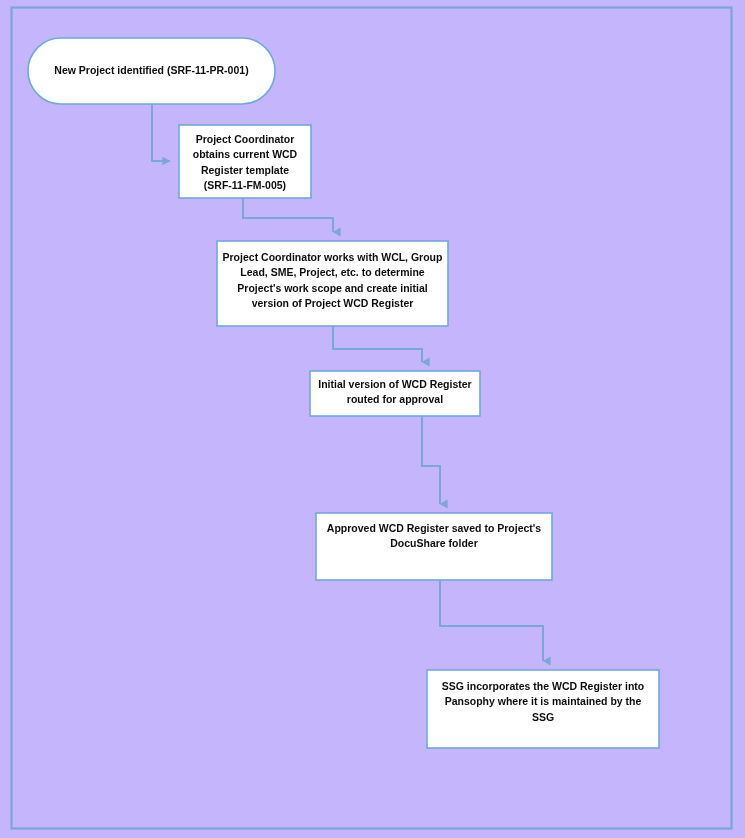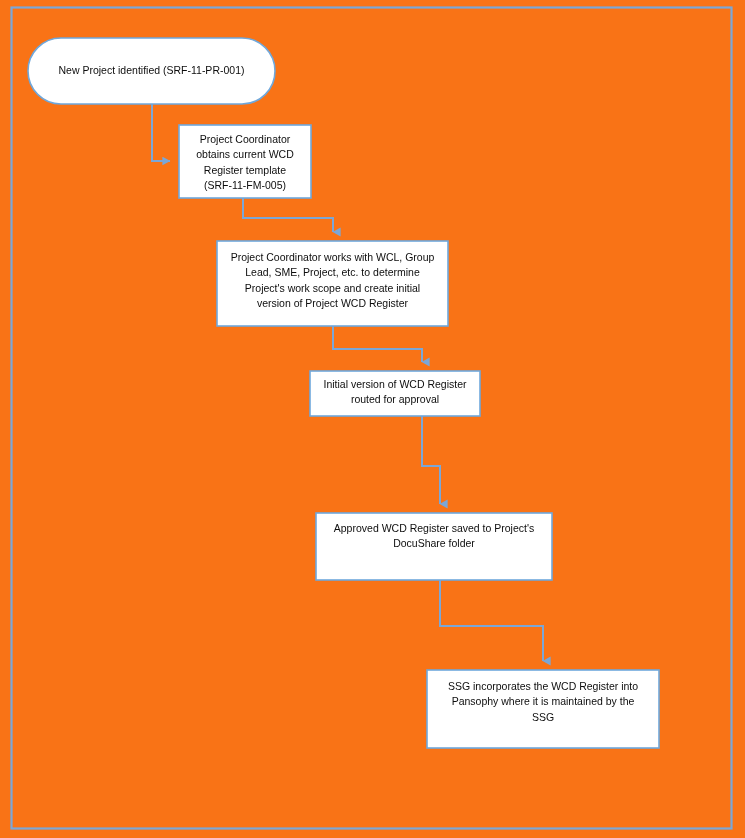--- a/index.html
+++ b/index.html
@@ -8,22 +8,23 @@
     padding: 0;
     background: #ffffff;
   }
   body {
     font-family: "Liberation Sans", sans-serif;
   }
   #page {
     position: relative;
     width: 745px;
     height: 838px;
-    background: #f97316;
+    background: #c4b5fd;
     overflow: hidden;
+    font-weight: bold;
   }
   #flow-svg {
     display: block;
     width: 745px;
     height: 838px;
   }
   .node-rect {
     fill: #ffffff;
   }
   .node-label {

